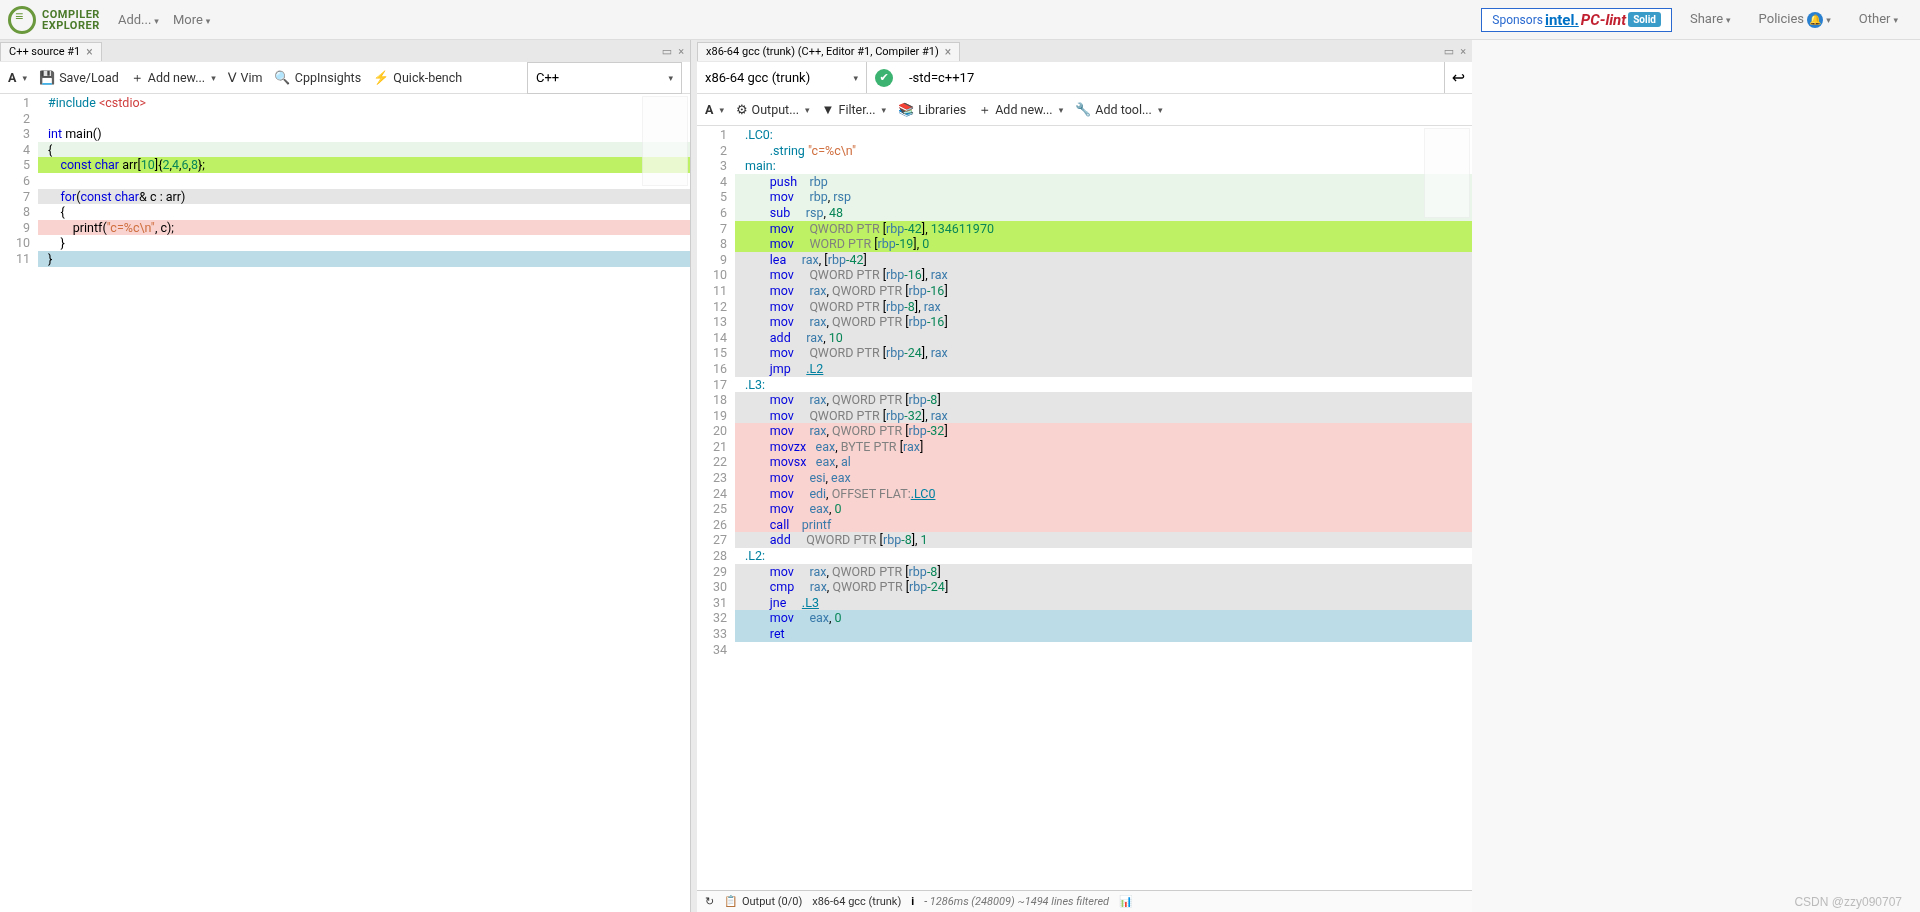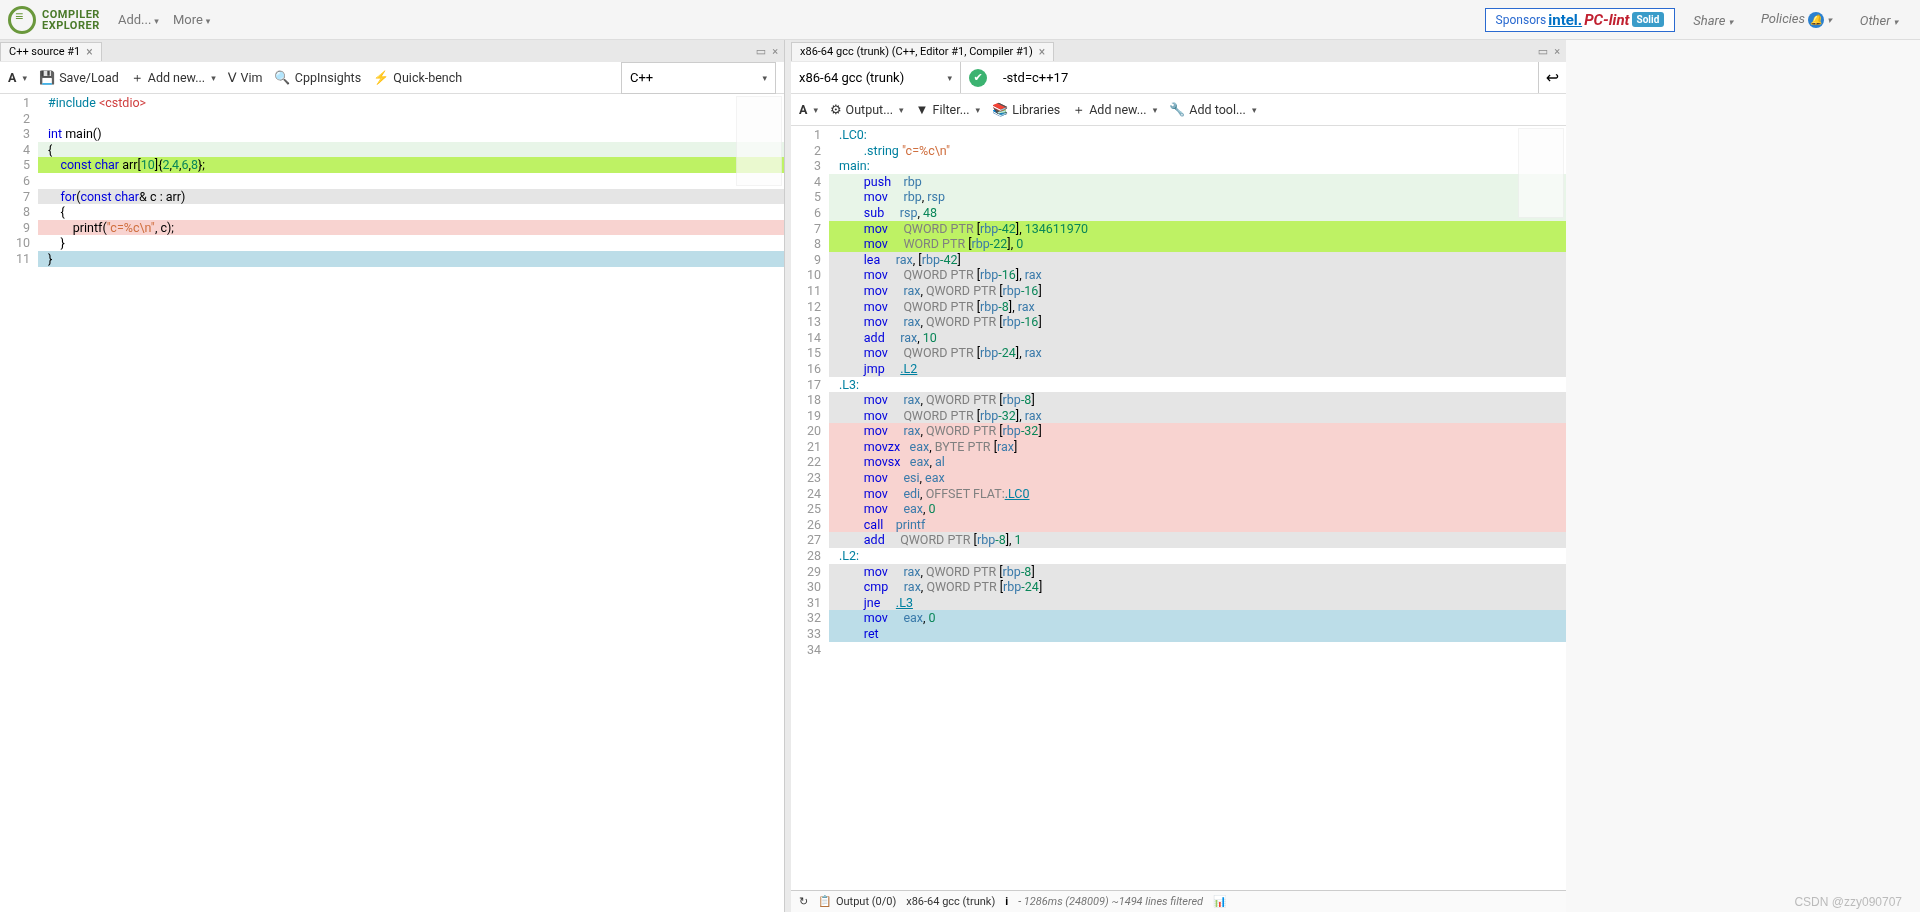--- a/index.html
+++ b/index.html
@@ -10,26 +10,26 @@
 .logo-icon::after { content:"≡"; color:#6a983c; font-size:14px; position:absolute; left:4px; top:-1px; }
 .logo-text { font-size:11px; font-weight:700; color:#4a7a2a; line-height:1; letter-spacing:.5px; }
 .topmenu { color:#777; font-size:13px; margin-right:14px; cursor:pointer; }
 .topmenu .caret { font-size:9px; margin-left:3px; }
 .spacer { flex:1; }
 .sponsors-box { border:1px solid #2a6ad0; padding:2px 10px; display:flex; align-items:center; gap:2px; background:#fff; }
 .sponsor-lbl { color:#2a6ad0; font-size:12px; }
 .sponsor-intel { color:#0071c5; font-weight:700; font-size:15px;text-decoration:underline; }
 .sponsor-pclint { color:#c02030; font-weight:700; font-style:italic; font-size:15px; }
 .sponsor-solid { background:#3a9cc9; color:#fff; font-size:10px; padding:2px 5px; border-radius:3px; font-weight:700; }
-.right-menus { display:flex; align-items:flex-end; gap:14px; margin-left:18px;font-style:italic; }
+.right-menus { display:flex; align-items:flex-start; gap:14px; margin-left:18px; }
 .bell-badge { display:inline-flex; align-items:center; justify-content:center; width:16px; height:16px; border-radius:50%; background:#2a80d0; color:#fff; font-size:10px; }
 
 .panes { display:flex; height:872px; }
 .pane { display:flex; flex-direction:column; background:#fff; }
-.pane-left { width:785px; border-right:1px solid #ccc; }
+.pane-left { width:691px; border-right:1px solid #ccc; }
 .pane-right { width:775px; }
 .gap-handle { width:6px; background:#eaeaea; }
 
 .tabstrip { height:22px; background:#e8e8e8; display:flex; align-items:center; font-size:11px; }
 .tab { background:#f5f5f5; border:1px solid #ccc; border-bottom:none; padding:2px 8px; display:flex; align-items:center; gap:6px; }
 .tab-close { cursor:pointer; color:#888; font-size:12px; }
 .tabstrip-right { margin-left:auto; display:flex; gap:6px; padding-right:6px; color:#888; font-size:11px; }
 
 .toolbar { height:32px; display:flex; align-items:center; gap:12px; padding:0 8px; border-bottom:1px solid #ddd; font-size:12.5px; }
 .tb-item { display:flex; align-items:center; gap:4px; cursor:pointer; color:#333; white-space:nowrap; }
@@ -264,21 +264,21 @@
           <div>34</div>
         </div>
       <div class="code" id="asm-code">
           <div class="code-line "><span class="tok-dir">.LC0:</span></div>
           <div class="code-line "><span>        </span><span class="tok-dir">.string</span><span> </span><span class="tok-str">"c=%c\n"</span></div>
           <div class="code-line "><span class="tok-dir">main:</span></div>
           <div class="code-line hl-green"><span>        </span><span class="tok-lbl">push</span><span>    </span><span class="tok-reg">rbp</span></div>
           <div class="code-line hl-green"><span>        </span><span class="tok-lbl">mov</span><span>     </span><span class="tok-reg">rbp</span><span>, </span><span class="tok-reg">rsp</span></div>
           <div class="code-line hl-green"><span>        </span><span class="tok-lbl">sub</span><span>     </span><span class="tok-reg">rsp</span><span>, </span><span class="tok-num">48</span></div>
           <div class="code-line hl-yellow"><span>        </span><span class="tok-lbl">mov</span><span>     </span><span class="tok-ptr">QWORD PTR</span><span> [</span><span class="tok-reg">rbp</span><span class="tok-num">-42</span><span>], </span><span class="tok-num">134611970</span></div>
-          <div class="code-line hl-yellow"><span>        </span><span class="tok-lbl">mov</span><span>     </span><span class="tok-ptr">WORD PTR</span><span> [</span><span class="tok-reg">rbp</span><span class="tok-num">-22</span><span>], </span><span class="tok-num">0</span></div>
+          <div class="code-line hl-yellow"><span>        </span><span class="tok-lbl">mov</span><span>     </span><span class="tok-ptr">WORD PTR</span><span> [</span><span class="tok-reg">rbp</span><span class="tok-num">-19</span><span>], </span><span class="tok-num">0</span></div>
           <div class="code-line hl-lav"><span>        </span><span class="tok-lbl">lea</span><span>     </span><span class="tok-reg">rax</span><span>, [</span><span class="tok-reg">rbp</span><span class="tok-num">-42</span><span>]</span></div>
           <div class="code-line hl-lav"><span>        </span><span class="tok-lbl">mov</span><span>     </span><span class="tok-ptr">QWORD PTR</span><span> [</span><span class="tok-reg">rbp</span><span class="tok-num">-16</span><span>], </span><span class="tok-reg">rax</span></div>
           <div class="code-line hl-lav"><span>        </span><span class="tok-lbl">mov</span><span>     </span><span class="tok-reg">rax</span><span>, </span><span class="tok-ptr">QWORD PTR</span><span> [</span><span class="tok-reg">rbp</span><span class="tok-num">-16</span><span>]</span></div>
           <div class="code-line hl-lav"><span>        </span><span class="tok-lbl">mov</span><span>     </span><span class="tok-ptr">QWORD PTR</span><span> [</span><span class="tok-reg">rbp</span><span class="tok-num">-8</span><span>], </span><span class="tok-reg">rax</span></div>
           <div class="code-line hl-lav"><span>        </span><span class="tok-lbl">mov</span><span>     </span><span class="tok-reg">rax</span><span>, </span><span class="tok-ptr">QWORD PTR</span><span> [</span><span class="tok-reg">rbp</span><span class="tok-num">-16</span><span>]</span></div>
           <div class="code-line hl-lav"><span>        </span><span class="tok-lbl">add</span><span>     </span><span class="tok-reg">rax</span><span>, </span><span class="tok-num">10</span></div>
           <div class="code-line hl-lav"><span>        </span><span class="tok-lbl">mov</span><span>     </span><span class="tok-ptr">QWORD PTR</span><span> [</span><span class="tok-reg">rbp</span><span class="tok-num">-24</span><span>], </span><span class="tok-reg">rax</span></div>
           <div class="code-line hl-lav"><span>        </span><span class="tok-lbl">jmp</span><span>     </span><span class="tok-label">.L2</span></div>
           <div class="code-line "><span class="tok-dir">.L3:</span></div>
           <div class="code-line hl-lav"><span>        </span><span class="tok-lbl">mov</span><span>     </span><span class="tok-reg">rax</span><span>, </span><span class="tok-ptr">QWORD PTR</span><span> [</span><span class="tok-reg">rbp</span><span class="tok-num">-8</span><span>]</span></div>

